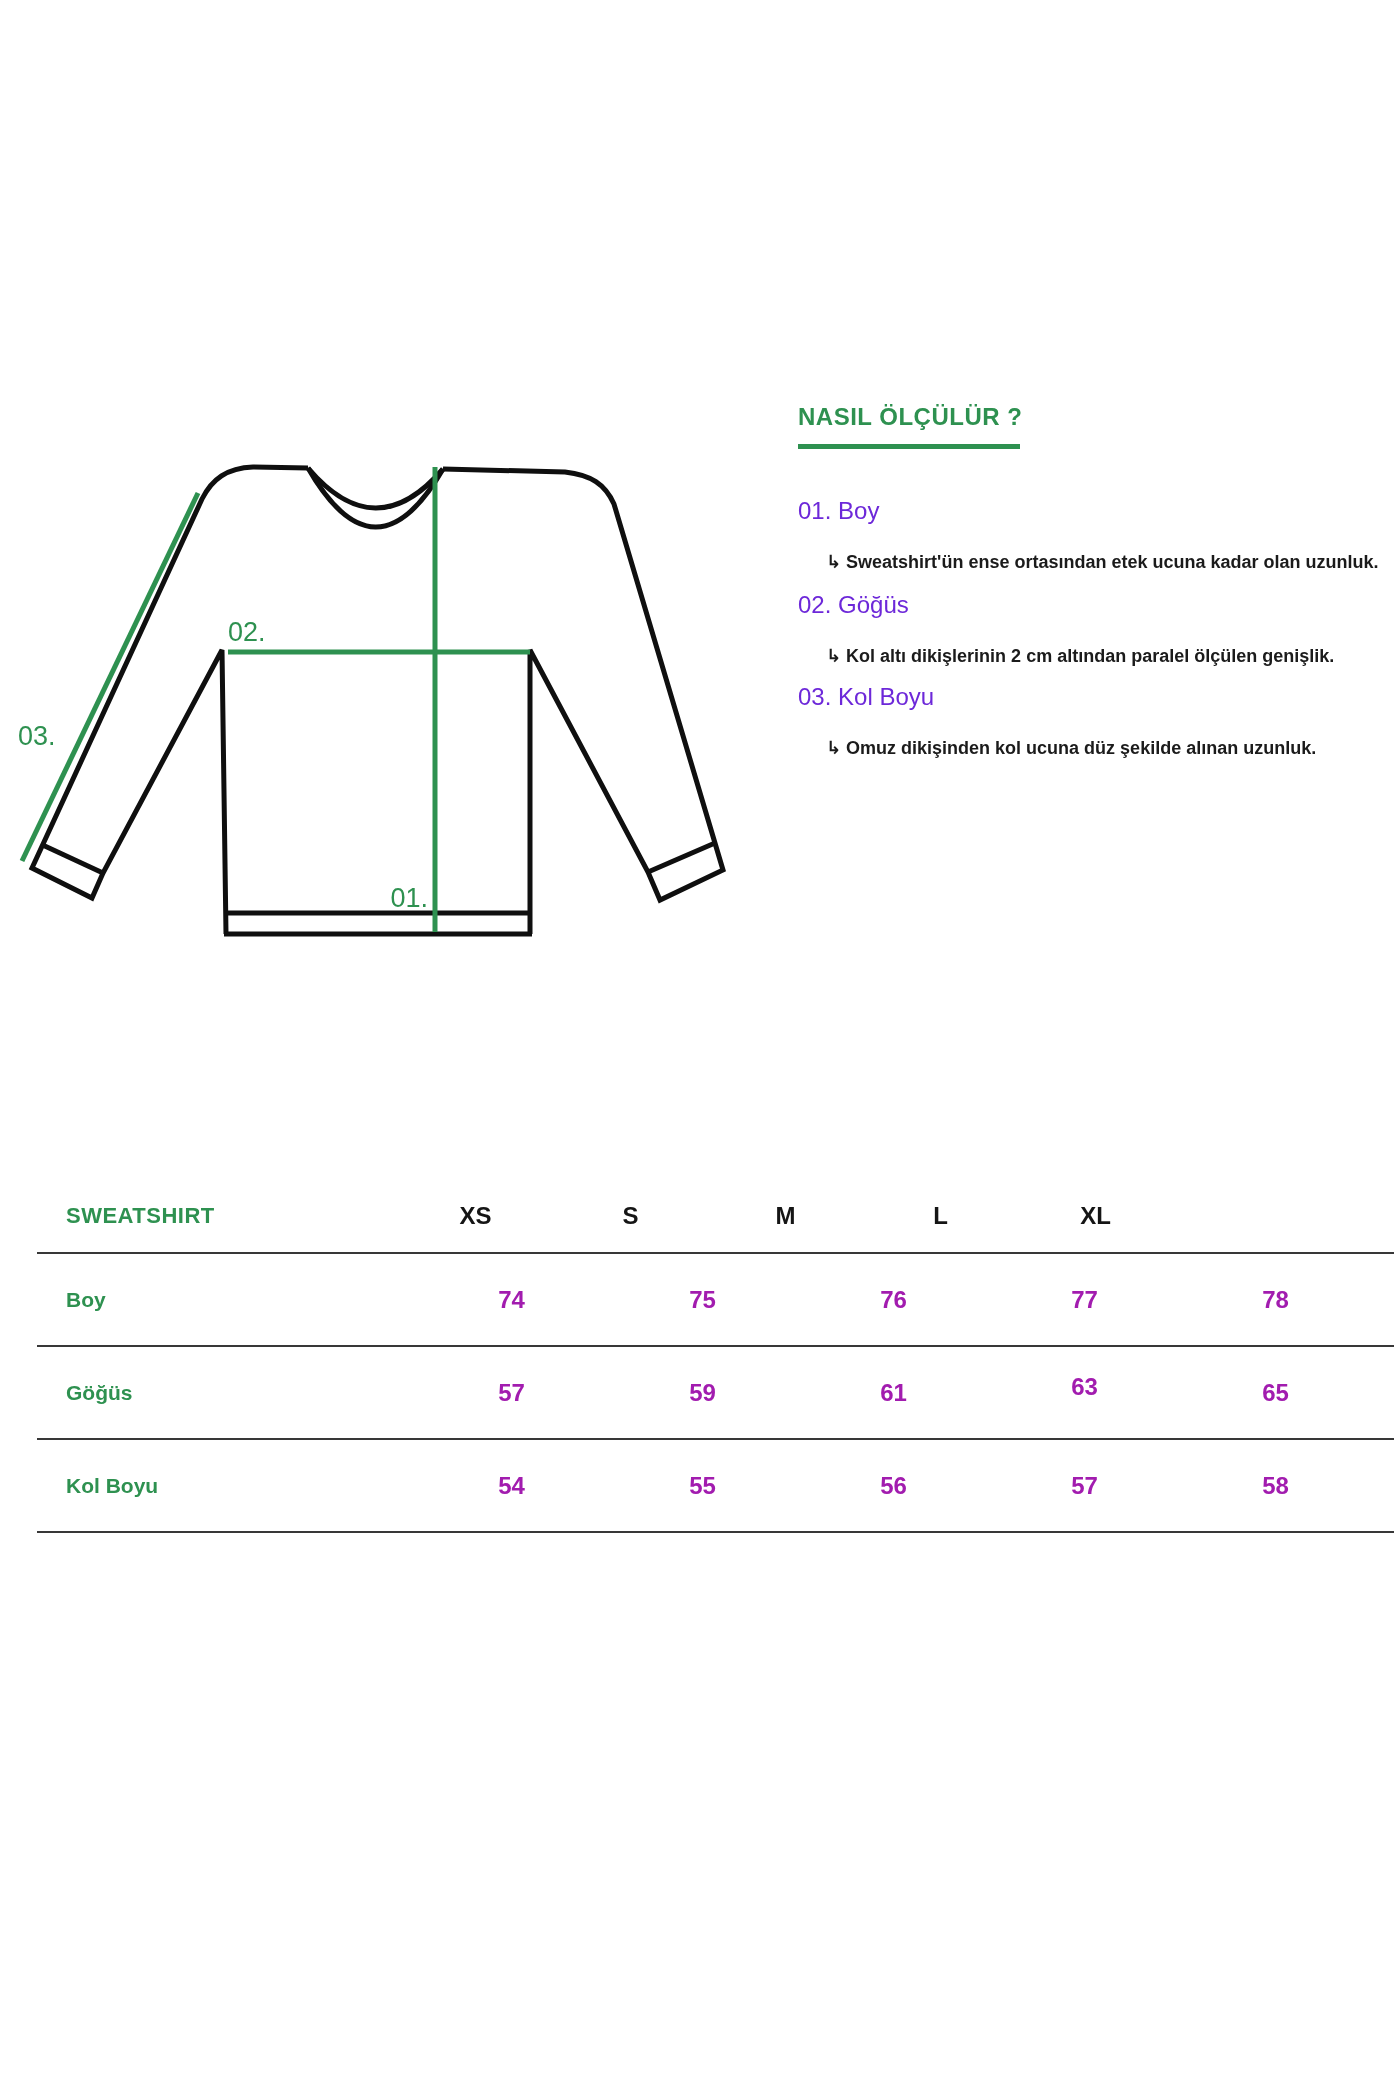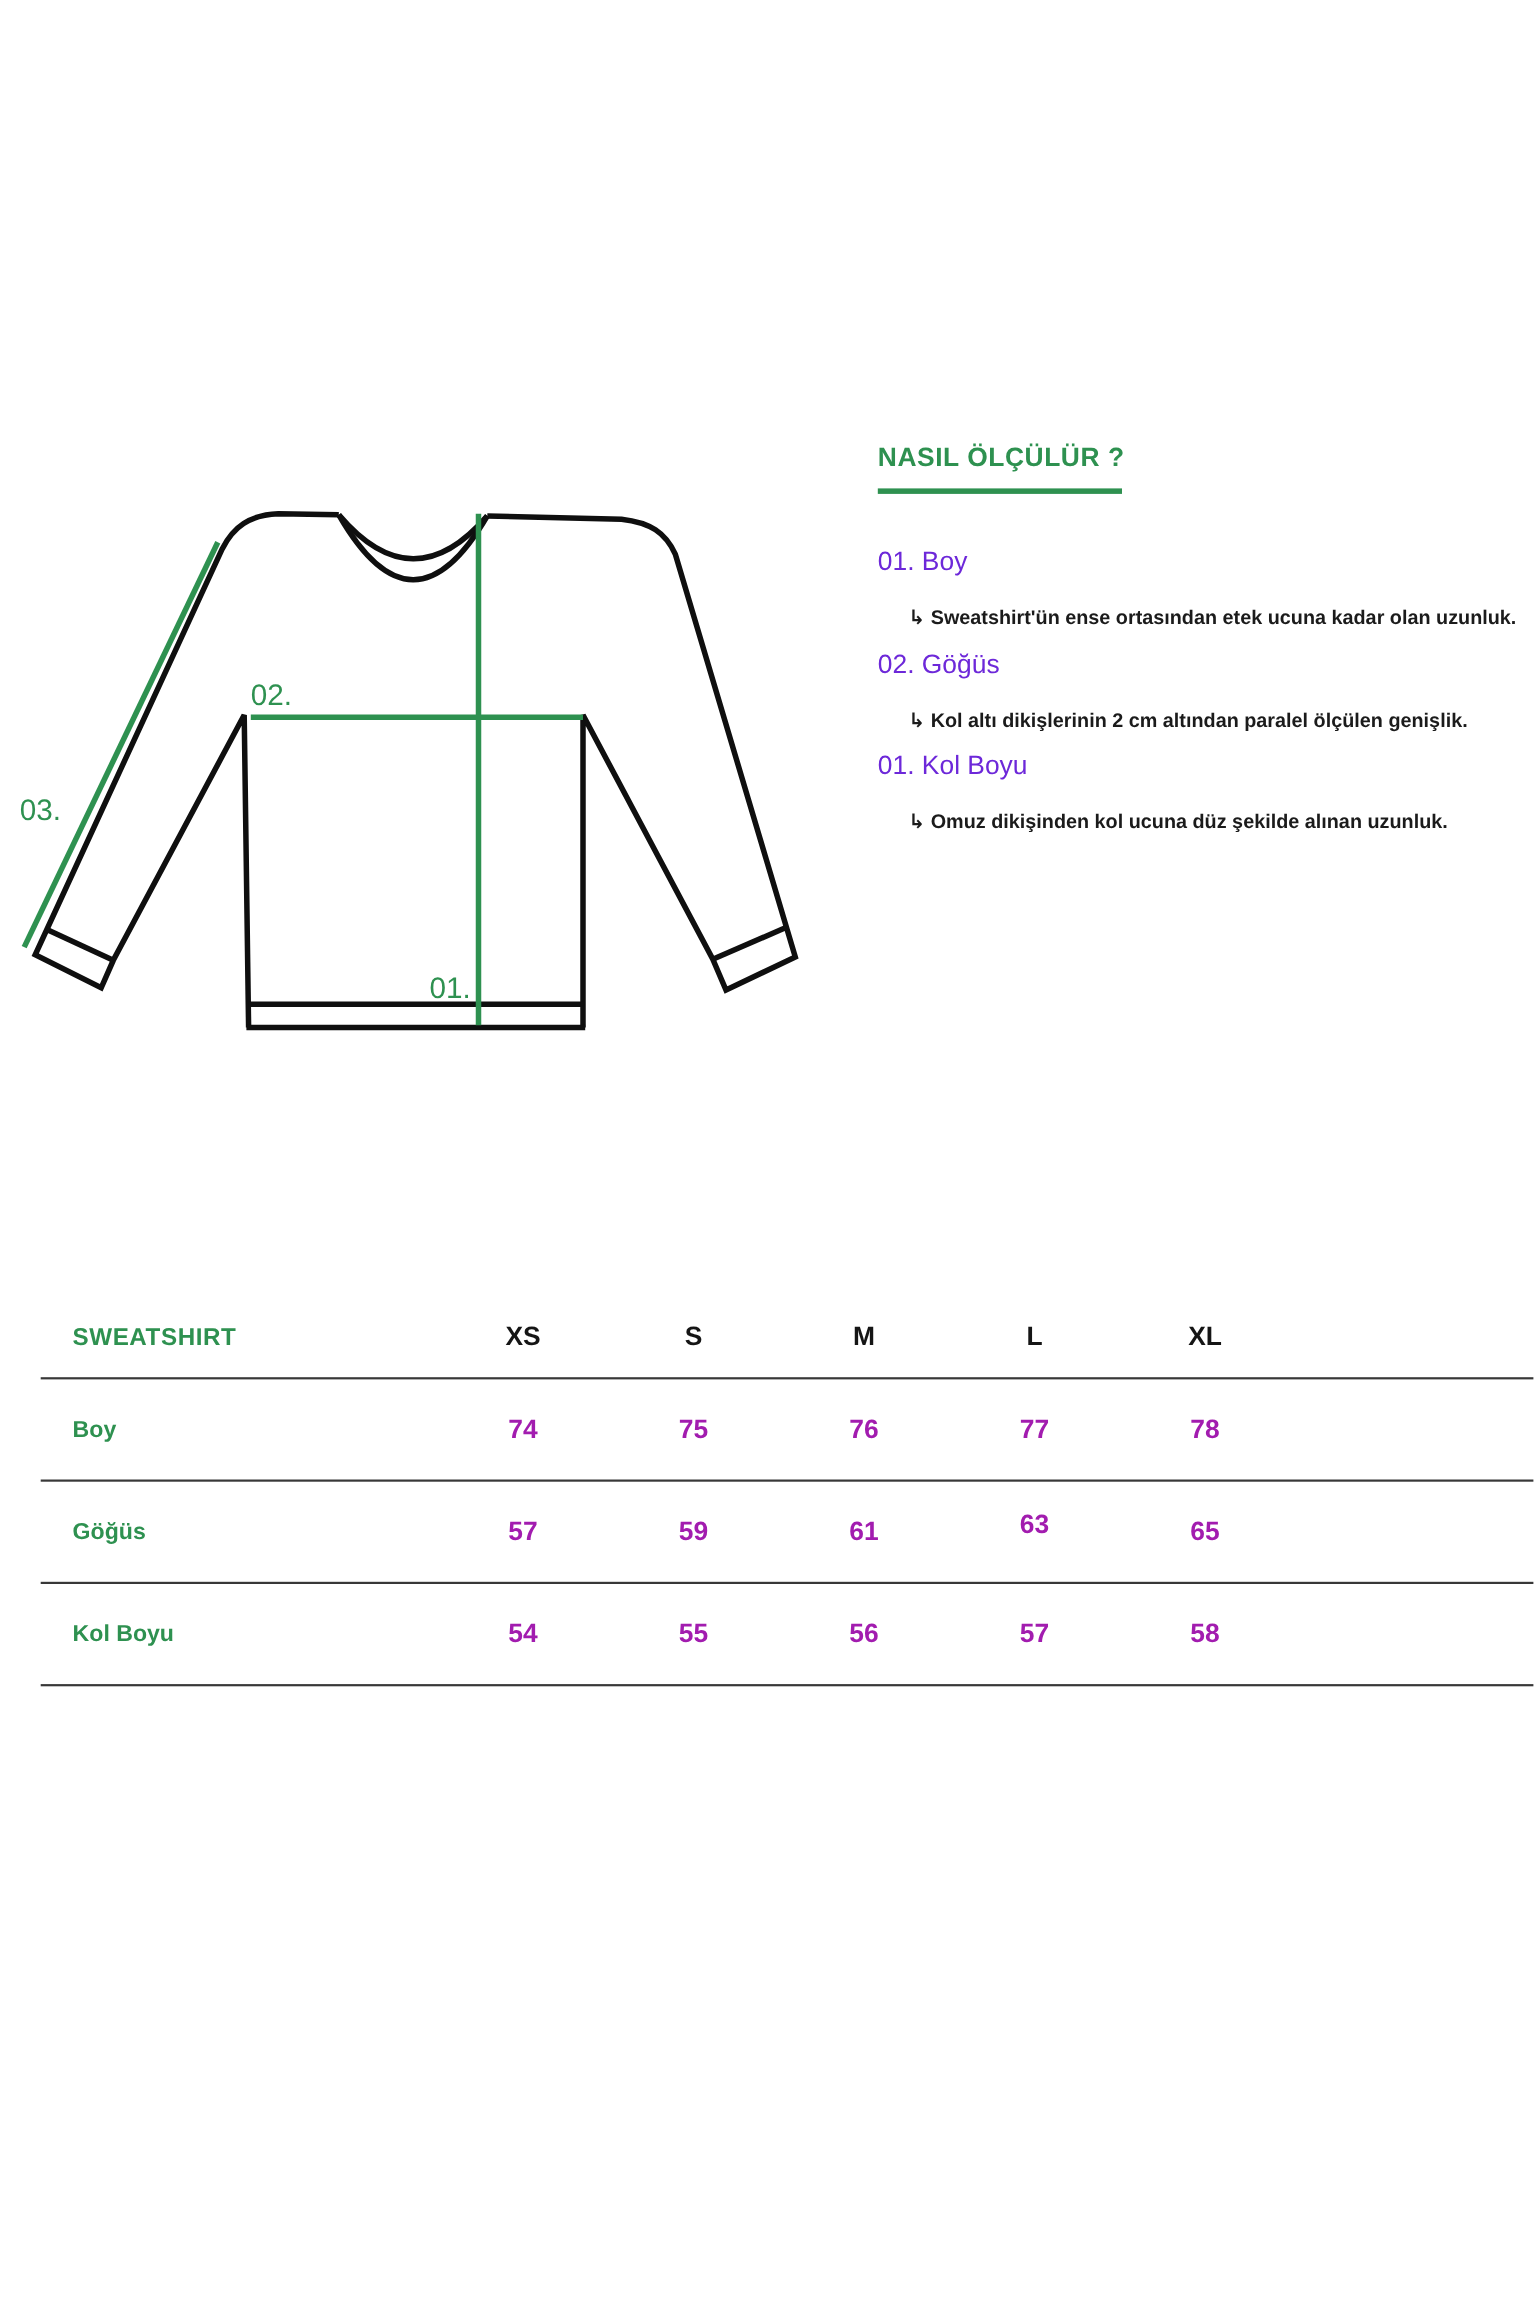--- a/index.html
+++ b/index.html
@@ -71,21 +71,21 @@
     top:1180px;
     width:1357px;
   }
   .t-row{
     display:grid;
     grid-template-columns:361px 155px 155px 155px 155px 155px auto;
     align-items:center;
     border-bottom:2px solid #383838;
   }
   .t-row.header{height:72px;}
-  .t-row.body{height:91px;}
+  .t-row.body{height:91px;gap:36px;}
   .t-product{
     padding-left:29px;
     font-size:22px;
     font-weight:700;
     letter-spacing:.5px;
     color:#2E9150;
   }
   .t-size{
     text-align:center;
     font-size:24px;
@@ -139,21 +139,21 @@
 
   <div class="howto-title">NASIL ÖLÇÜLÜR ?</div>
   <div class="howto-underline"></div>
 
   <div class="section-label s1-label">01. Boy</div>
   <div class="section-desc s1-desc">↳ Sweatshirt'ün ense ortasından etek ucuna kadar olan uzunluk.</div>
 
   <div class="section-label s2-label">02. Göğüs</div>
   <div class="section-desc s2-desc">↳ Kol altı dikişlerinin 2 cm altından paralel ölçülen genişlik.</div>
 
-  <div class="section-label s3-label">01. Kol Boyu</div>
+  <div class="section-label s3-label">03. Kol Boyu</div>
   <div class="section-desc s3-desc">↳ Omuz dikişinden kol ucuna düz şekilde alınan uzunluk.</div>
 
   <div class="size-table">
 
     <div class="t-row header">
       <div class="t-product">SWEATSHIRT</div>
       <div class="t-size">XS</div>
       <div class="t-size">S</div>
       <div class="t-size">M</div>
       <div class="t-size">L</div>

